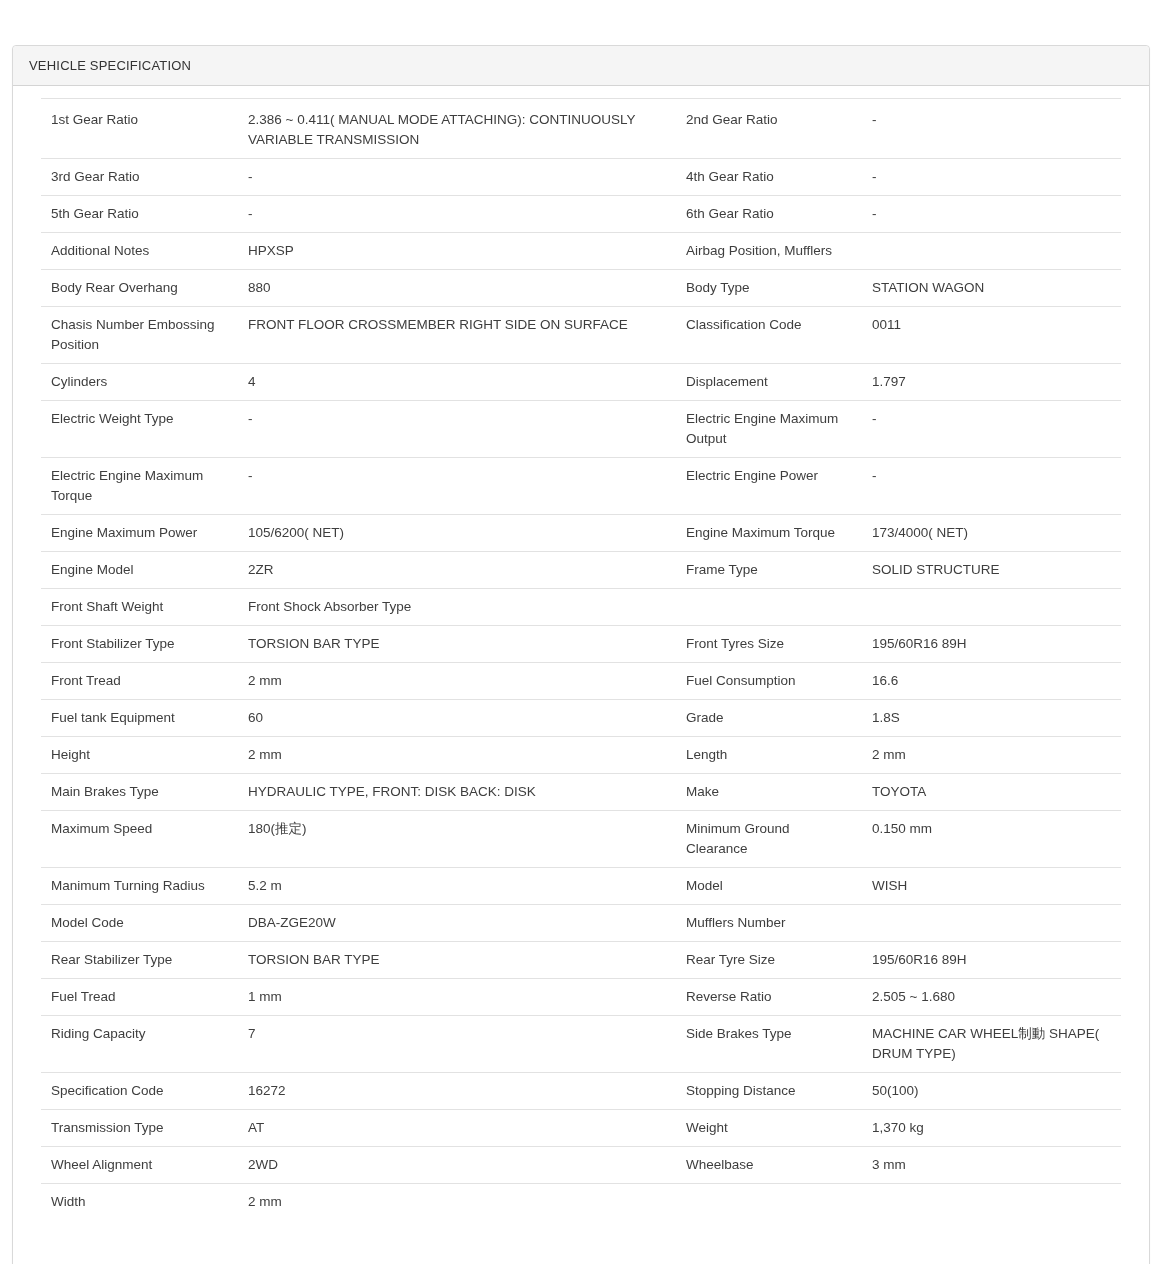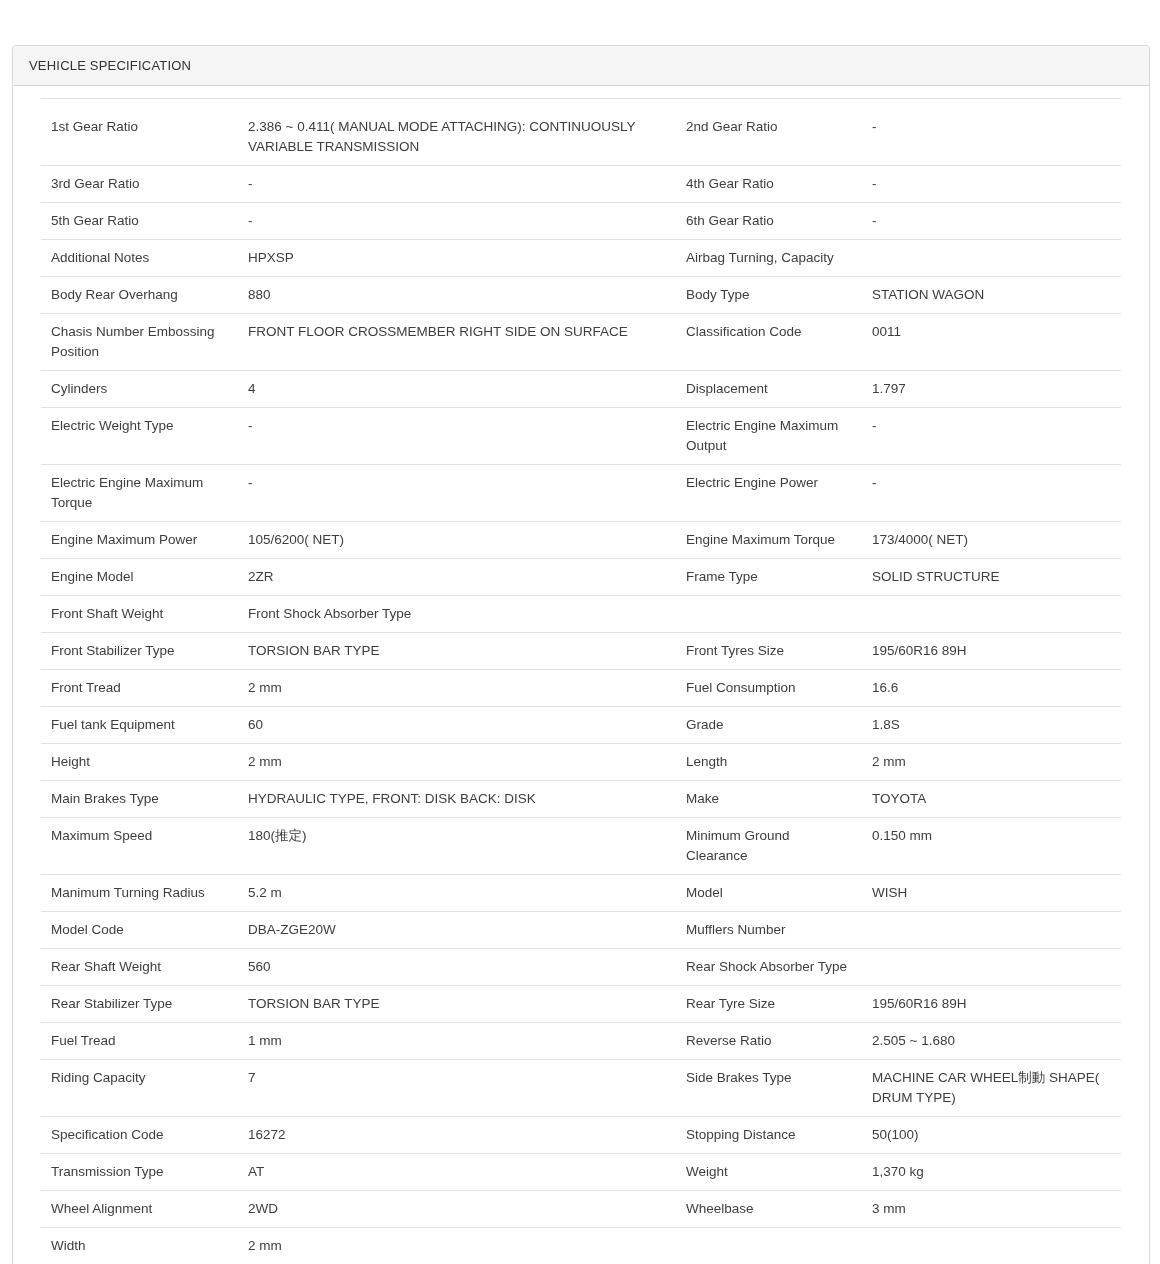--- a/index.html
+++ b/index.html
@@ -46,21 +46,21 @@
     padding: 12px 28px 32px 28px;
   }
   .spec-row {
     display: grid;
     grid-template-columns: 197px 438px 186px 1fr;
     align-items: start;
     border-top: 1px solid #e2e2e2;
     padding: 8px 0 8px 10px;
   }
   .spec-row:first-child {
-    padding-top: 18px;
+    padding-top: 11px;
   }
   .spec-cell {
     font-size: 13.5px;
     line-height: 20px;
     padding-right: 16px;
     white-space: pre-line;
     color: #3e3e3e;
   }
 </style>
 </head>
@@ -87,21 +87,21 @@
         </div>
         <div class="spec-row">
           <div class="spec-cell">5th Gear Ratio</div>
           <div class="spec-cell">-</div>
           <div class="spec-cell">6th Gear Ratio</div>
           <div class="spec-cell">-</div>
         </div>
         <div class="spec-row">
           <div class="spec-cell">Additional Notes</div>
           <div class="spec-cell">HPXSP</div>
-          <div class="spec-cell">Airbag Turning, Capacity</div>
+          <div class="spec-cell">Airbag Position, Mufflers</div>
           <div class="spec-cell"></div>
         </div>
         <div class="spec-row">
           <div class="spec-cell">Body Rear Overhang</div>
           <div class="spec-cell">880</div>
           <div class="spec-cell">Body Type</div>
           <div class="spec-cell">STATION WAGON</div>
         </div>
         <div class="spec-row">
           <div class="spec-cell">Chasis Number Embossing
@@ -190,26 +190,20 @@
           <div class="spec-cell">Model</div>
           <div class="spec-cell">WISH</div>
         </div>
         <div class="spec-row">
           <div class="spec-cell">Model Code</div>
           <div class="spec-cell">DBA-ZGE20W</div>
           <div class="spec-cell">Mufflers Number</div>
           <div class="spec-cell"></div>
         </div>
         <div class="spec-row">
-          <div class="spec-cell">Rear Shaft Weight</div>
-          <div class="spec-cell">560</div>
-          <div class="spec-cell">Rear Shock Absorber Type</div>
-          <div class="spec-cell"></div>
-        </div>
-        <div class="spec-row">
           <div class="spec-cell">Rear Stabilizer Type</div>
           <div class="spec-cell">TORSION BAR TYPE</div>
           <div class="spec-cell">Rear Tyre Size</div>
           <div class="spec-cell">195/60R16 89H</div>
         </div>
         <div class="spec-row">
           <div class="spec-cell">Fuel Tread</div>
           <div class="spec-cell">1 mm</div>
           <div class="spec-cell">Reverse Ratio</div>
           <div class="spec-cell">2.505 ~ 1.680</div>

